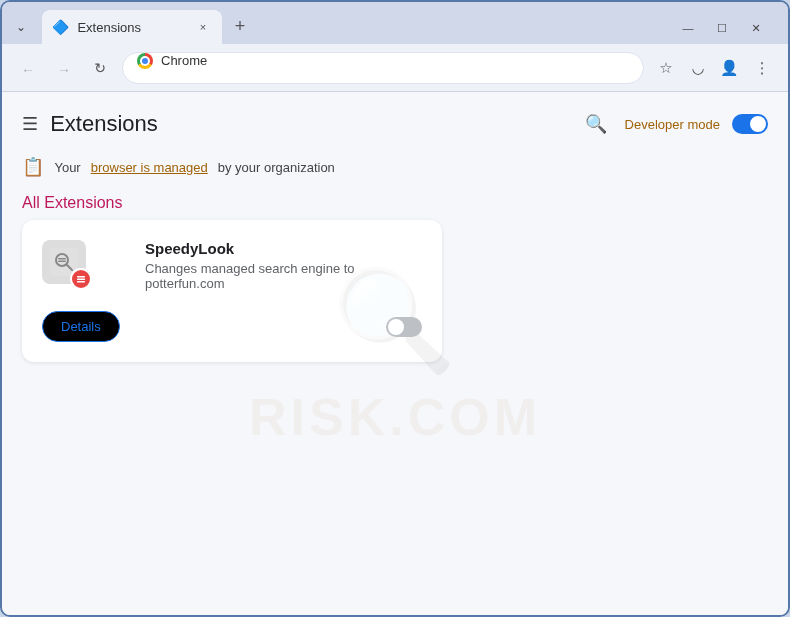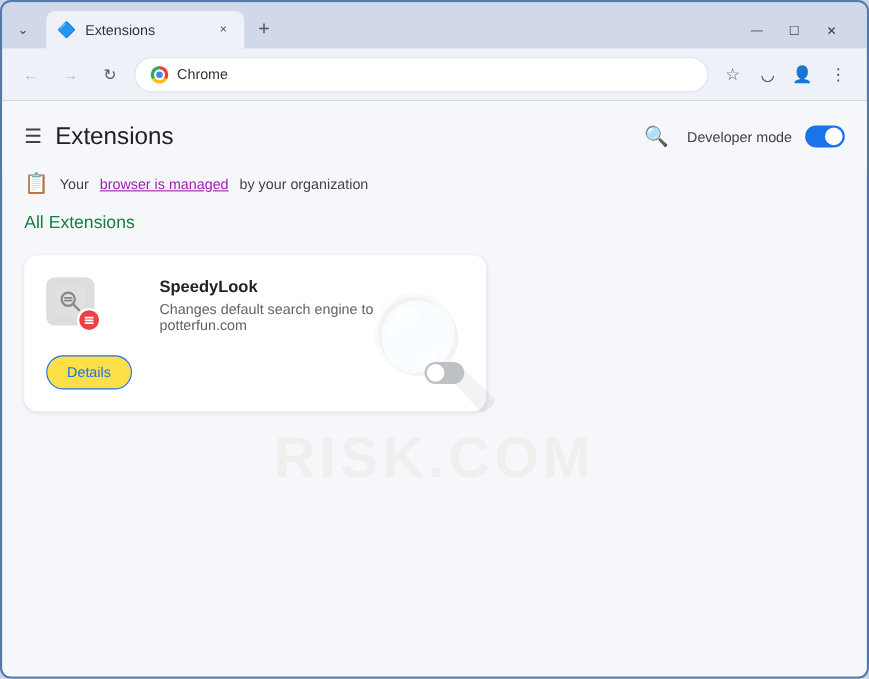--- a/index.html
+++ b/index.html
@@ -105,21 +105,21 @@
       font-size: 14px;
     }
     .nav-btn.disabled { color: #b0b4be; cursor: default; }
 
     .address-input-wrap {
       flex: 1;
       background: #fff;
       border-radius: 20px;
       height: 32px;
       display: flex;
-      align-items: center;
+      align-items: flex-start;
       padding: 0 14px;
       gap: 8px;
       border: 1px solid #dde2ec;
     }
 
     .chrome-logo {
       width: 16px; height: 16px;
       border-radius: 50%;
       background: conic-gradient(#ea4335 0deg 120deg, #fbbc05 120deg 240deg, #34a853 240deg 360deg);
       position: relative;
@@ -228,21 +228,21 @@
       font-size: 18px;
       color: #555;
       cursor: pointer;
       width: 32px; height: 32px;
       display: flex; align-items: center; justify-content: center;
       border-radius: 50%;
     }
 
     .dev-mode-label {
       font-size: 13px;
-      color: #404040;
+      color: #a16207;
     }
 
     .toggle {
       width: 36px;
       height: 20px;
       background: #1a73e8;
       border-radius: 10px;
       position: relative;
       cursor: pointer;
     }
@@ -266,36 +266,36 @@
       font-size: 13px;
       color: #444;
     }
 
     .managed-icon {
       font-size: 18px;
       color: #666;
     }
 
     .managed-link {
-      color: #a21caf;
+      color: #a16207;
       text-decoration: underline;
       cursor: pointer;
       text-align: center;
     }
 
     
     .all-ext-section {
       padding: 0 20px;
     }
 
     .all-ext-title {
       font-size: 16px;
       font-weight: 500;
-      color: #15803d;
-      margin-bottom: 20px;
+      color: #be185d;
+      margin-bottom: 8px;
     }
 
     
     .ext-card {
       background: #fff;
       border-radius: 12px;
       padding: 20px;
       max-width: 420px;
       box-shadow: 0 1px 4px rgba(0,0,0,0.1);
     }
@@ -360,21 +360,21 @@
     .ext-card-bottom {
       display: flex;
       align-items: center;
       justify-content: space-between;
     }
 
     .details-btn {
       padding: 7px 18px;
       border: 1.5px solid #1a73e8;
       border-radius: 20px;
-      background: #fde047;
+      background: #000000;
       color: #1a73e8;
       font-size: 13px;
       font-weight: 500;
       cursor: pointer;
     }
 
     .toggle-small {
       width: 36px;
       height: 20px;
       background: #bdc1c6;
@@ -494,21 +494,21 @@
 
               <svg width="10" height="10" viewBox="0 0 10 10">
                 <rect x="1" y="2" width="8" height="1.5" rx="0.5" fill="#fff"></rect>
                 <rect x="1" y="4.5" width="8" height="1.5" rx="0.5" fill="#fff"></rect>
                 <rect x="1" y="7" width="8" height="1.5" rx="0.5" fill="#fff"></rect>
               </svg>
             </div>
           </div>
           <div class="ext-info">
             <div class="ext-name">SpeedyLook</div>
-            <div class="ext-desc">Changes default search engine to potterfun.com</div>
+            <div class="ext-desc">Changes managed search engine to potterfun.com</div>
           </div>
         </div>
         <div class="ext-card-bottom">
           <button class="details-btn">Details</button>
           <div class="toggle-small"></div>
         </div>
       </div>
 
     </div>
   </div>

